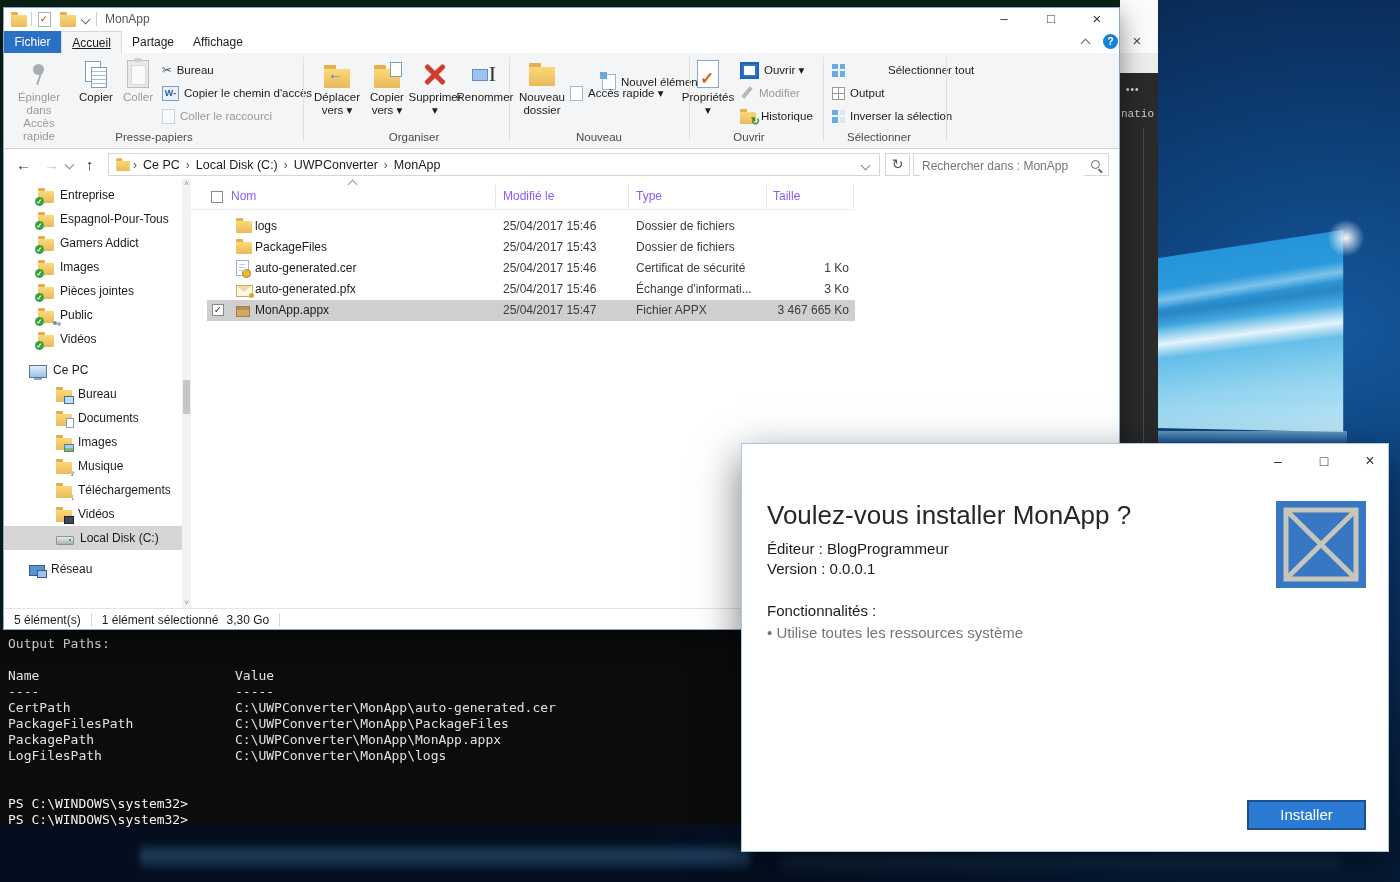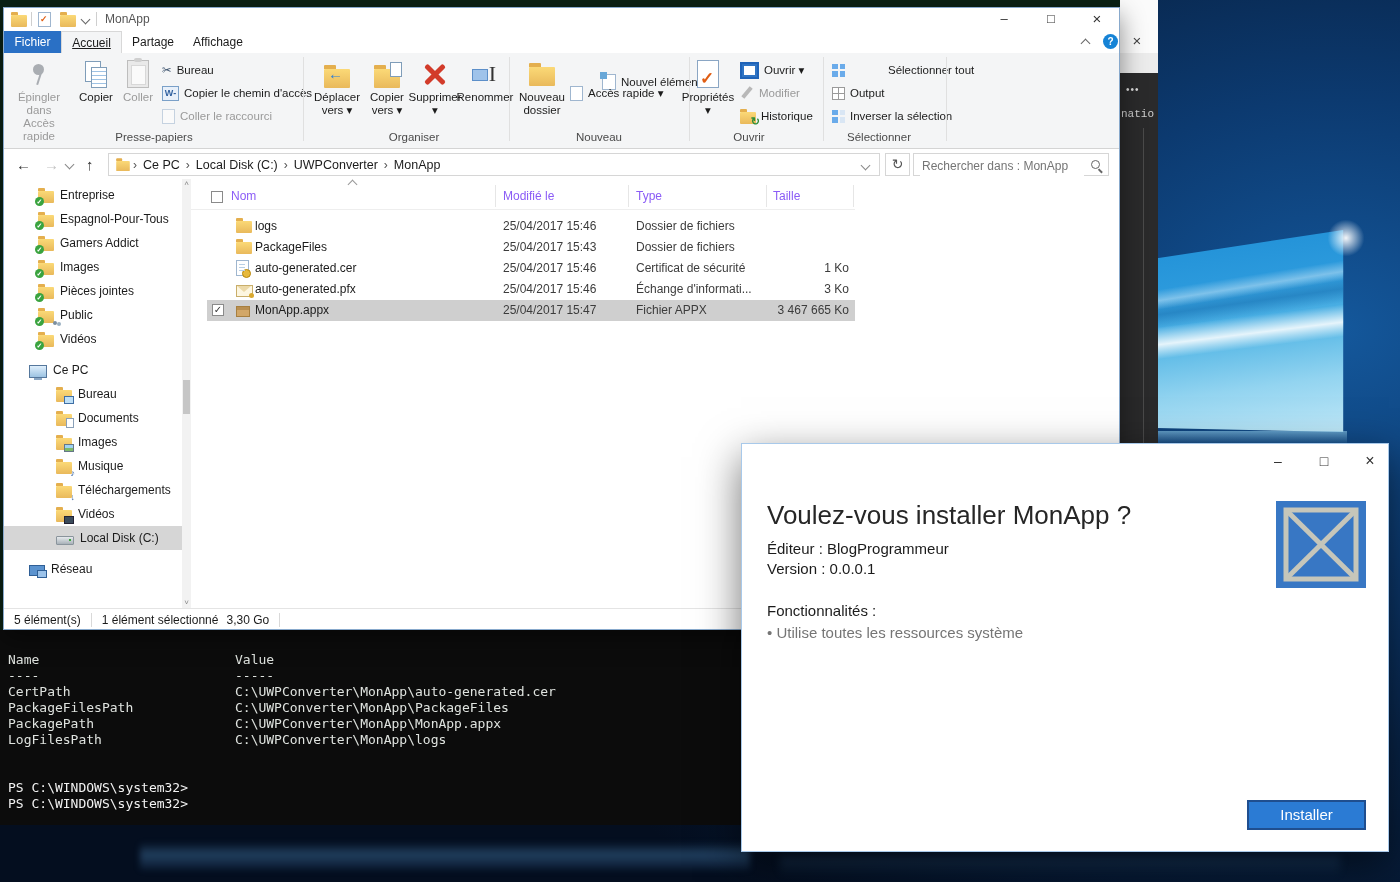--- a/index.html
+++ b/index.html
@@ -219,20 +219,21 @@
     <div id="pane-reflect" class="abs"></div>
     <div id="apex-glow" class="abs"></div>
     <div id="floor-glow1" class="abs"></div>
     <div id="floor-glow2" class="abs"></div>
   </div>
 
   <div id="console-top" class="abs"></div>
   <div id="console-left" class="abs"></div>
   <div id="terminal" class="abs">
     <div class="twrap">
+      <div class="t-line">Output Paths:</div>
       <div class="t-line"></div>
       <div class="t-line">Name                         Value</div>
       <div class="t-line">----                         -----</div>
       <div class="t-line">CertPath                     C:\UWPConverter\MonApp\auto-generated.cer</div>
       <div class="t-line">PackageFilesPath             C:\UWPConverter\MonApp\PackageFiles</div>
       <div class="t-line">PackagePath                  C:\UWPConverter\MonApp\MonApp.appx</div>
       <div class="t-line">LogFilesPath                 C:\UWPConverter\MonApp\logs</div>
       <div class="t-line"></div>
       <div class="t-line"></div>
       <div class="t-line bright">PS C:\WINDOWS\system32&gt;</div>

